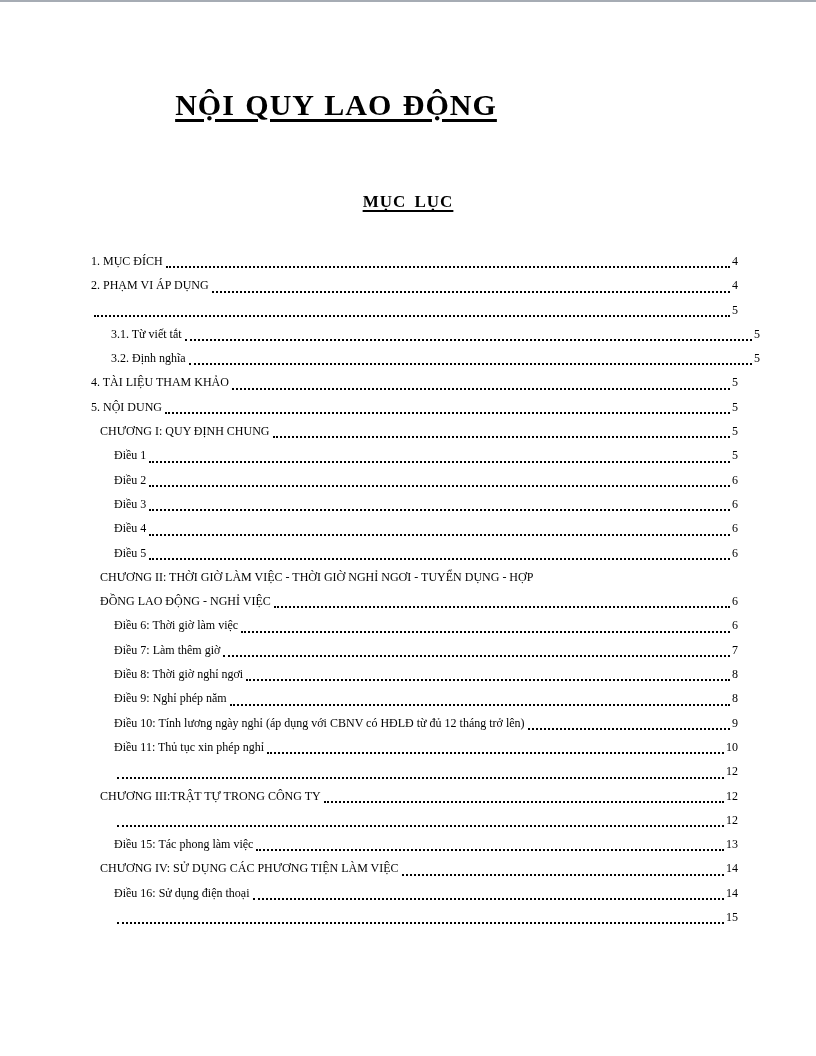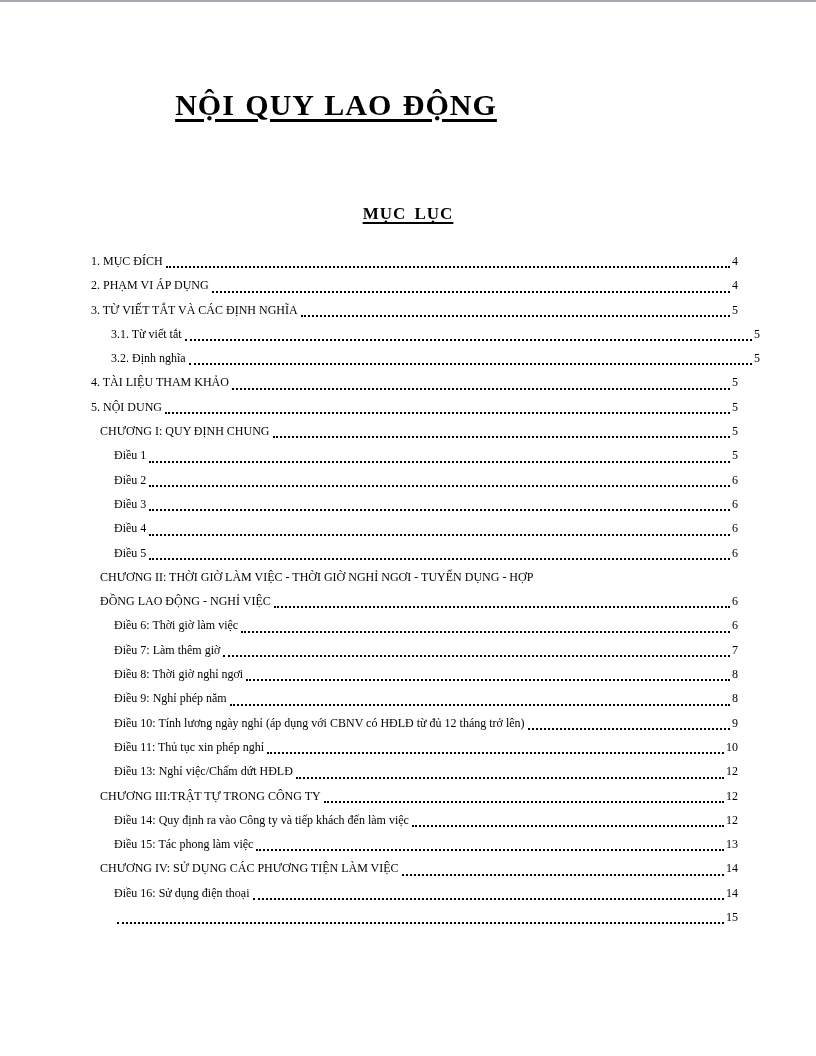--- a/index.html
+++ b/index.html
@@ -18,21 +18,21 @@
   .doc-title {
     position: absolute; top: 88px; left: 0; width: 672px;
     margin: 0; text-align: center;
     font-size: 30px; font-weight: bold;
     letter-spacing: 1px; word-spacing: 2px;
     text-decoration: underline;
     text-decoration-thickness: 2.5px;
     text-underline-offset: 4px;
   }
   .toc-heading {
-    position: absolute; top: 204px; left: 0; width: 816px;
+    position: absolute; top: 192px; left: 0; width: 816px;
     margin: 0; text-align: center;
     font-size: 17px; font-weight: bold;
     letter-spacing: 1px; word-spacing: 3px;
     text-decoration: underline;
     text-decoration-thickness: 1.5px;
     text-underline-offset: 3px;
   }
   .toc {
     position: absolute;
     top: 249px; left: 91px; right: 78px; 
@@ -76,21 +76,20 @@
       </div>
       <div class="toc-row lvl-section">
         <div class="toc-line">
           <span class="toc-text">2. PHẠM VI ÁP DỤNG</span>
           <span class="dots"></span>
           <span class="toc-page">4</span>
         </div>
       </div>
       <div class="toc-row lvl-section">
         <div class="toc-line">
-          <span class="toc-text">3. TỪ VIẾT TẮT VÀ CÁC ĐỊNH NGHĨA</span>
           <span class="dots"></span>
           <span class="toc-page">5</span>
         </div>
       </div>
       <div class="toc-row lvl-subsection">
         <div class="toc-line">
           <span class="toc-text">3.1. Từ viết tắt</span>
           <span class="dots"></span>
           <span class="toc-page">5</span>
         </div>
@@ -203,35 +202,33 @@
       </div>
       <div class="toc-row lvl-article">
         <div class="toc-line">
           <span class="toc-text">Điều 11: Thủ tục xin phép nghỉ</span>
           <span class="dots"></span>
           <span class="toc-page">10</span>
         </div>
       </div>
       <div class="toc-row lvl-article">
         <div class="toc-line">
-          <span class="toc-text">Điều 13: Nghỉ việc/Chấm dứt HĐLĐ</span>
           <span class="dots"></span>
           <span class="toc-page">12</span>
         </div>
       </div>
       <div class="toc-row lvl-chapter">
         <div class="toc-line">
           <span class="toc-text">CHƯƠNG III:TRẬT TỰ TRONG CÔNG TY</span>
           <span class="dots"></span>
           <span class="toc-page">12</span>
         </div>
       </div>
       <div class="toc-row lvl-article">
         <div class="toc-line">
-          <span class="toc-text">Điều 14: Quy định ra vào Công ty và tiếp khách đến làm việc</span>
           <span class="dots"></span>
           <span class="toc-page">12</span>
         </div>
       </div>
       <div class="toc-row lvl-article">
         <div class="toc-line">
           <span class="toc-text">Điều 15: Tác phong làm việc</span>
           <span class="dots"></span>
           <span class="toc-page">13</span>
         </div>

